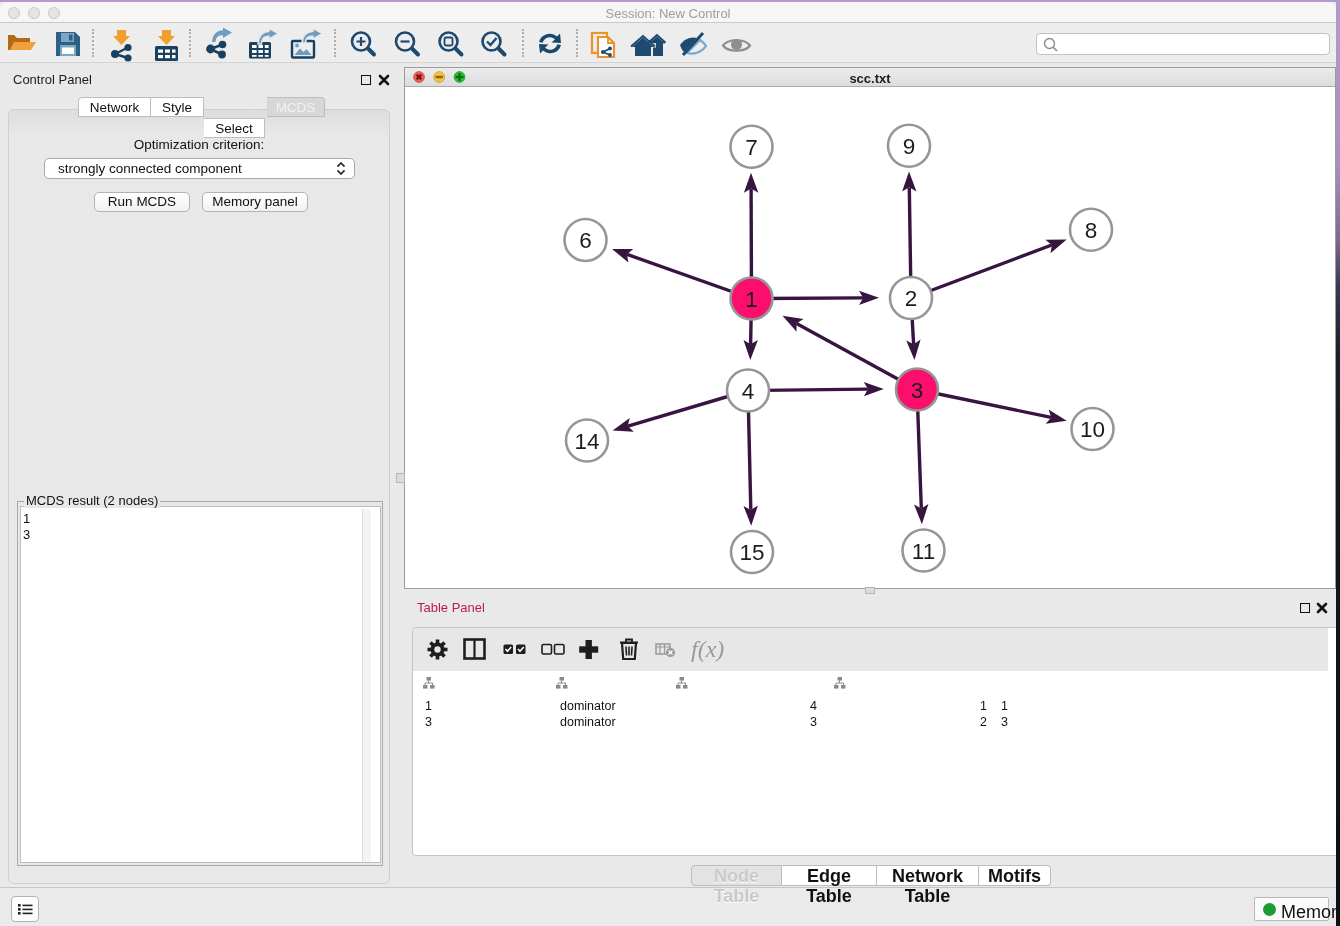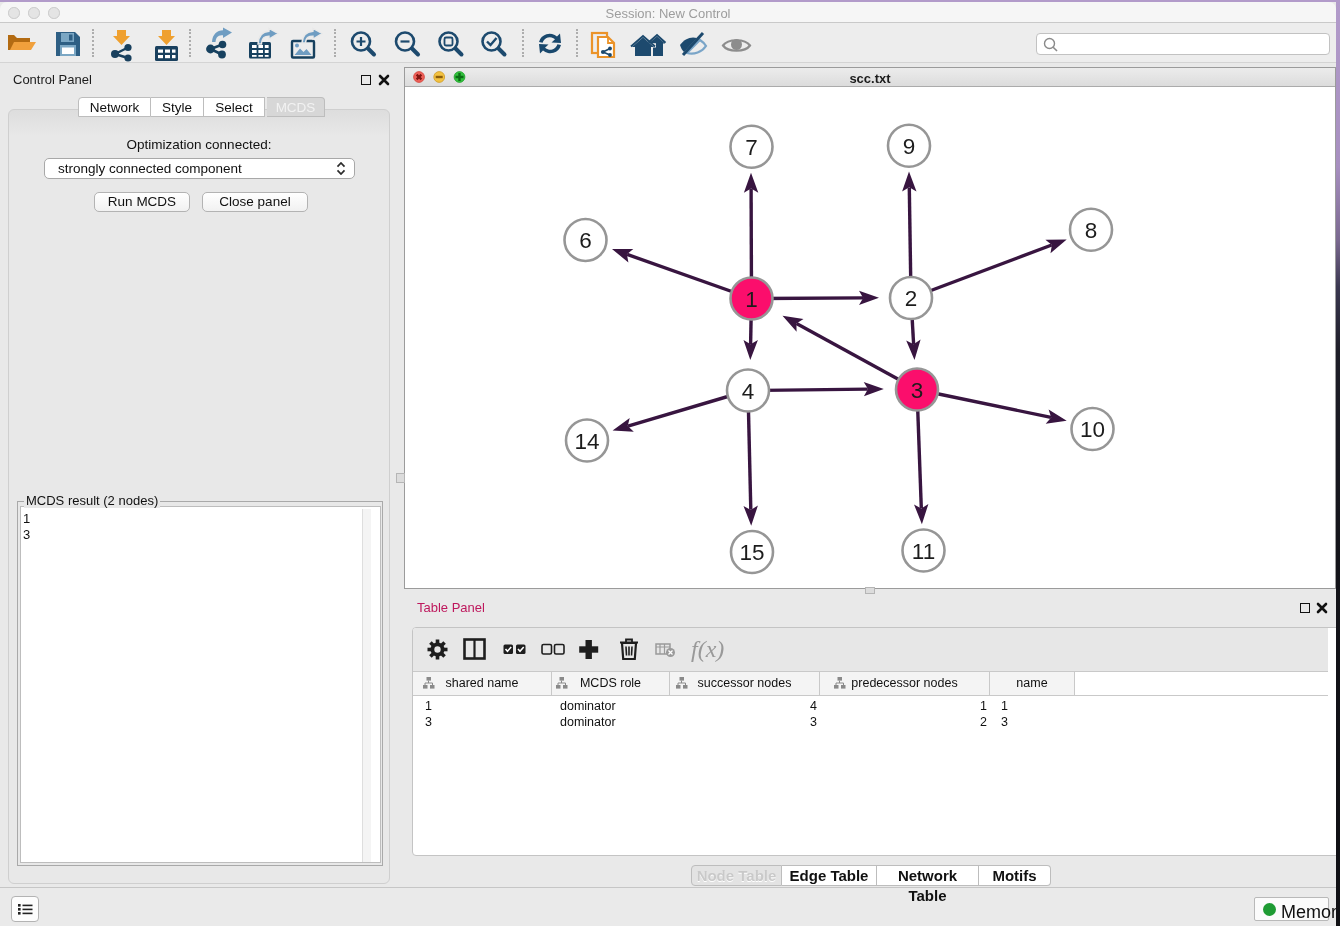--- a/index.html
+++ b/index.html
@@ -62,21 +62,21 @@
 #tp-title { left:417px; top:600px; font-size:13px; color:#be185d; }
 #tp-main { left:412px; top:627px; width:1085px; height:229px; background:#fff;
   border:1px solid #c4c4c4; border-radius:4px; overflow:hidden; }
 #tp-toolbar { left:0; top:0; width:915px; height:43px; background:#e7e7e7; }
 #tp-header { left:0; top:43px; width:915px; height:25px; background:#fff;
   border-top:1px solid #c9c9c9; border-bottom:1px solid #c9c9c9; }
 .hcell { position:absolute; top:0; height:23px; background:#f4f4f4; border-right:1px solid #c9c9c9;
   font-size:12.5px; color:#111; text-align:center; line-height:23px; }
 .trow { position:absolute; font-size:12.5px; color:#111; height:16px; line-height:16px; }
 .btab { position:absolute; top:865px; height:21px; background:#fff; border:1px solid #bdbdbd;
-  font-size:15px; font-weight:bold; color:#111; text-align:center; line-height:20px; }
+  font-size:18px; font-weight:bold; color:#111; text-align:center; line-height:20px; }
 </style>
 </head>
 <body>
 
 <div class="abs" id="titlebar"></div>
 <div class="tl-circ" style="left:8px;"></div>
 <div class="tl-circ" style="left:28px;"></div>
 <div class="tl-circ" style="left:48px;"></div>
 <div class="abs" id="title-text">Session: New Control</div>
 <div class="abs" id="toolbar"></div>
@@ -221,31 +221,31 @@
 </svg>
 
 <div class="abs" id="cp-title">Control Panel</div>
 <div class="float-ico" style="left:361px; top:75px;"></div>
 <svg class="abs" style="left:378px; top:74px;" width="12" height="12" viewBox="0 0 12 12">
     <path d="M2 2 L10 10 M10 2 L2 10" stroke="#111" stroke-width="2.6" stroke-linecap="round"></path>
   </svg>
 <div class="abs" id="cp-body"></div>
 <div class="tab" style="left:78px; width:73px; border-radius:4px 0 0 0;">Network</div>
 <div class="tab" style="left:151px; width:53px; border-left:none;">Style</div>
-<div class="tab" style="left:204px; width:61px; border-left:none;">Select</div>
+<div class="tab" style="left:204px; width:61px; border-left:none;margin-top:21px;">Select</div>
 <div class="tab" style="left:267px; width:58px; border-left:none; background:#d7d7d7; color:#f2f2f2; border-radius:0 4px 0 0;">MCDS</div>
-<div class="abs" id="opt-label">Optimization connected:</div>
+<div class="abs" id="opt-label">Optimization criterion:</div>
 <div class="abs" id="dropdown">strongly connected component
   <svg width="10" height="13" viewBox="0 0 10 13" style="position:absolute; right:8px; top:3px;">
     <path d="M1.5 4.6 L5 1 L8.5 4.6" fill="none" stroke="#2b2b2b" stroke-width="1.7"></path>
     <path d="M1.5 8.4 L5 12 L8.5 8.4" fill="none" stroke="#2b2b2b" stroke-width="1.7"></path>
   </svg>
 </div>
 <div class="btn" style="left:94px; width:96px;">Run MCDS</div>
-<div class="btn" style="left:202px; width:106px;">Close panel</div>
+<div class="btn" style="left:202px; width:106px;">Memory panel</div>
 <div class="abs" id="fieldset"></div>
 <div class="abs" id="listbox"></div>
 <div class="abs" id="scrollstrip"></div>
 <div class="abs" id="fieldset-label">MCDS result (2 nodes)</div>
 <div class="abs" style="left:23px; top:511px; font-size:13px; color:#111; line-height:16px;">1<br>3</div>
 
 <div class="abs" id="statusbar"></div>
 <div class="abs" id="stat-btn">
   <svg width="26" height="24" viewBox="0 0 26 24">
     <g fill="#222">
@@ -422,27 +422,20 @@
           <path d="M5.5 3.6 L5.5 6 M2 8 L2 6 L9.5 6 L9.5 8" stroke="#8a8a8a" fill="none" stroke-width="1"></path>
         </g>
       <g transform="translate(421,6)">
           <rect x="3.5" y="0" width="4.5" height="3.6"></rect>
           <rect x="0" y="8" width="4.5" height="3.6"></rect>
           <rect x="7" y="8" width="4.5" height="3.6"></rect>
           <path d="M5.5 3.6 L5.5 6 M2 8 L2 6 L9.5 6 L9.5 8" stroke="#8a8a8a" fill="none" stroke-width="1"></path>
         </g>
     </g>
   </svg>
-  <div class="abs" id="tp-header">
-    <div class="hcell" style="left:0px; width:139px;">shared name</div>
-    <div class="hcell" style="left:139px; width:118px;">MCDS role</div>
-    <div class="hcell" style="left:257px; width:150px;">successor nodes</div>
-    <div class="hcell" style="left:407px; width:170px;">predecessor nodes</div>
-    <div class="hcell" style="left:577px; width:85px;">name</div>
-  </div>
   <div class="trow" style="left:12px; top:70px;">1</div>
   <div class="trow" style="left:147px; top:70px;">dominator</div>
   <div class="trow" style="left:257px; top:70px; width:147px; text-align:right;">4</div>
   <div class="trow" style="left:407px; top:70px; width:167px; text-align:right;">1</div>
   <div class="trow" style="left:588px; top:70px;">1</div>
   <div class="trow" style="left:12px; top:86px;">3</div>
   <div class="trow" style="left:147px; top:86px;">dominator</div>
   <div class="trow" style="left:257px; top:86px; width:147px; text-align:right;">3</div>
   <div class="trow" style="left:407px; top:86px; width:167px; text-align:right;">2</div>
   <div class="trow" style="left:588px; top:86px;">3</div>

